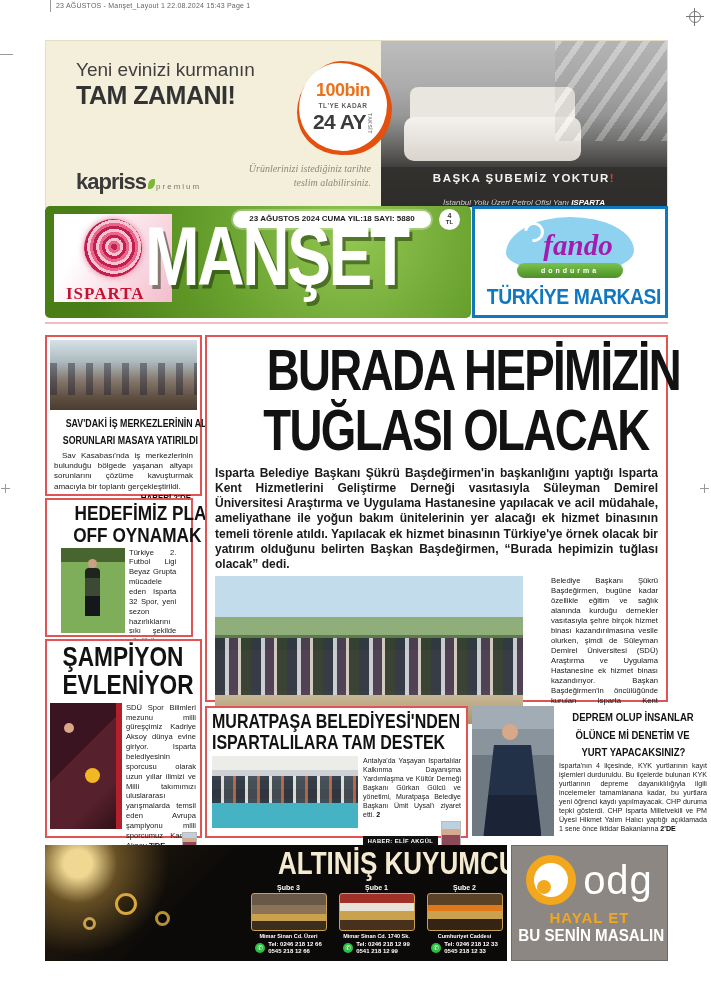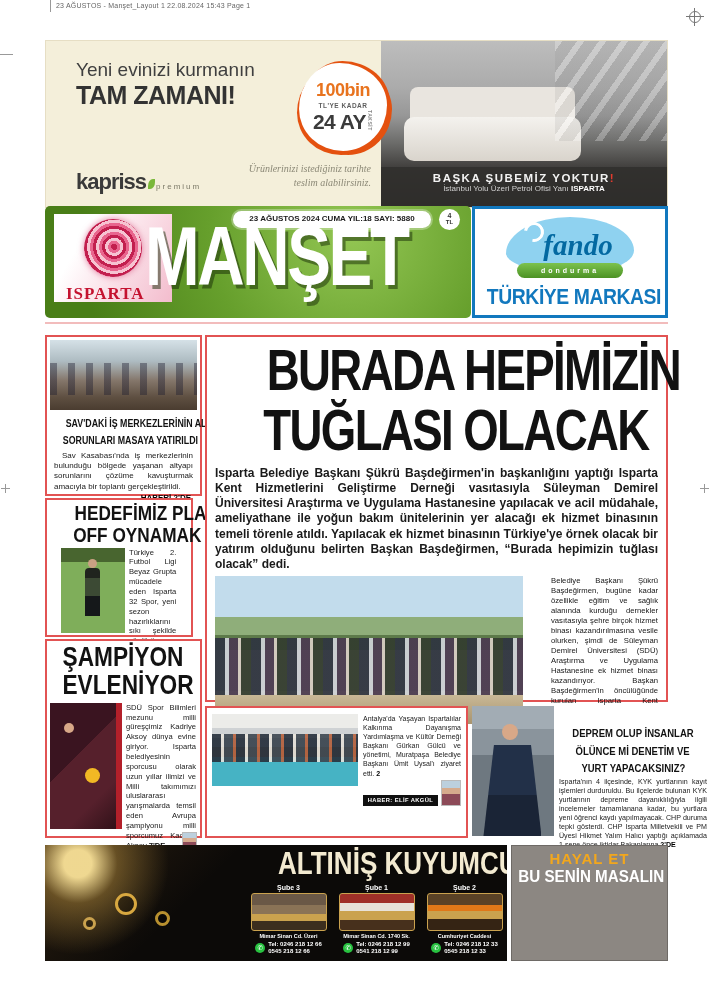--- a/index.html
+++ b/index.html
@@ -36,29 +36,29 @@
     font-family:"Liberation Serif",serif; font-style:italic; font-size:10px; color:#8b8876; line-height:1.35; }
   .ad-photo { position:absolute; left:335px; top:0; right:0; bottom:0; overflow:hidden;
     background:linear-gradient(180deg,#bdbdbd 0%,#ababab 28%,#979797 45%,#6a6a68 62%,#3c3a38 78%,#2b2927 100%); }
   .ad-photo .headboard { position:absolute; left:10%; top:28%; width:58%; height:20%; background:#e9e5df; border-radius:8px 8px 0 0; }
   .ad-photo .bed { position:absolute; left:8%; top:46%; width:62%; height:26%; background:linear-gradient(#f4f2ee,#d9d4cc); border-radius:10px; }
   .ad-photo .stair { position:absolute; right:-6%; top:0; width:45%; height:60%;
     background:repeating-linear-gradient(125deg, rgba(255,255,255,.55) 0 6px, rgba(120,120,120,.25) 6px 18px); opacity:.5; }
   .ad-note { position:absolute; left:0; right:0; bottom:0; height:40px; background:rgba(48,46,44,.82); text-align:center; padding-top:5px; }
   .ad-note .n1 { font-size:11.5px; font-weight:800; color:#f2f2f2; letter-spacing:1.5px; }
   .ad-note .mark { color:#e23b2e; }
-  .ad-note .n2 { font-size:8px; color:#cfcfcf; margin-top:0; }
+  .ad-note .n2 { font-size:8px; color:#cfcfcf; margin-top:14px;font-style:italic; }
   .ad-note .n2 b { color:#fff; }
   .badge { position:absolute; left:253px; top:22px; width:88px; height:88px; background:#fff;
     border-radius:46% 54% 50% 50%/52% 48% 52% 48%;
     box-shadow:5px 4px 0 #e4510f, -2px 4px 0 #e4510f, 3px -2px 0 #e4510f;
     display:flex; flex-direction:column; align-items:center; justify-content:center; z-index:3; }
   .badge .amt { font-size:18px; font-weight:800; color:#e8731e; letter-spacing:-.5px; }
   .badge .sub { font-size:6.5px; font-weight:bold; color:#5e5e5e; letter-spacing:.5px; margin:1px 0; }
-  .badge .mrow { display:flex; align-items:flex-start; }
+  .badge .mrow { display:flex; align-items:flex-end; }
   .badge .months { font-size:21px; font-weight:800; color:#3b3b3b; letter-spacing:-.5px; }
   .badge .vert { font-size:5px; font-weight:bold; color:#888; writing-mode:vertical-rl; margin-left:1px; letter-spacing:.5px; }
 
   
   .masthead { left:45px; top:206px; width:426px; height:112px; border-radius:5px; overflow:hidden;
     background:radial-gradient(circle at 72% 25%, #93c653 0%, #669f2c 45%, #497e17 85%); }
   .rose-box { position:absolute; left:9px; top:8px; width:118px; height:88px;
     background:linear-gradient(120deg,#ffffff 25%,#fbe3ea 55%,#f3bccd 100%); }
   .rose { margin:5px auto 0; width:58px; height:58px; border-radius:50%;
     background:repeating-radial-gradient(circle at 52% 48%, #c21f4e 0 3px, #e8668e 3px 6px, #f6c3d1 6px 9px);
@@ -81,21 +81,21 @@
   .nazar { display:inline-block; width:17px; height:17px; margin-left:8px; vertical-align:-4px; border-radius:50%;
     background:radial-gradient(circle at 50% 55%, #1a2a4a 0 2.5px, #f8f8f8 2.5px 4.5px, #f5c518 4.5px 6px, #7ad2ec 6px 7.5px, #1467b8 7.5px);
     box-shadow:0 0 0 1px #0d4a8c; position:relative; }
   .nazar::before { content:""; position:absolute; top:-4px; left:4px; width:9px; height:6px; background:#d01818;
     clip-path:polygon(0 0,50% 45%,100% 0,100% 100%,50% 55%,0 100%); }
 
   
   .brand-ad { left:472px; top:206px; width:196px; height:112px; border:3px solid #1278be; background:#fff; text-align:center; }
   .blob { margin:8px auto 0; width:128px; height:56px; background:#8fd2f0;
     border-radius:50% 50% 45% 55%/65% 60% 40% 35%; position:relative; }
-  .blob .script { font-family:"Liberation Serif",serif; font-style:italic; font-weight:bold; color:#0369a1;
+  .blob .script { font-family:"Liberation Serif",serif; font-style:italic; font-weight:bold; color:#a21caf;
     font-size:29px; line-height:56px; margin-left:16px; }
   .blob .oswirl { position:absolute; left:18px; top:5px; width:20px; height:20px; border:3px solid #fff;
     border-radius:50%; border-left-color:transparent; transform:rotate(-35deg); }
   .ribbon { margin:-10px auto 0; width:106px; height:15px; background:linear-gradient(#7cc24e,#4c9224);
     border-radius:8px; color:#fff; font-size:7px; font-weight:bold; letter-spacing:3px; line-height:15px; position:relative; }
   .brand-caption { display:inline-block; margin-top:6px; color:#1278be; font-weight:800; font-size:22px;
     transform:scaleX(.88); white-space:nowrap; letter-spacing:-.5px; }
 
   .sep-pink { left:45px; top:322px; width:623px; height:2px; background:#f2bcbc; }
 
@@ -177,21 +177,21 @@
   .mp-bottom .headshot { width:20px; height:26px; }
 
   
   .box-dp { left:472px; top:706px; width:196px; height:132px; display:flex; gap:5px; position:absolute; background:#fff; }
   .dp-photo { width:82px; height:130px; flex:none; position:relative; overflow:hidden;
     background:linear-gradient(180deg,#a2acb4 0 18%, #8a949c 18% 38%, #6e7880 38% 100%); }
   .dp-photo::before { content:""; position:absolute; left:36%; top:14%; width:16px; height:16px; border-radius:50%; background:#d8a888; }
   .dp-photo::after { content:""; position:absolute; left:14%; top:30%; width:58px; height:70%;
     background:linear-gradient(180deg,#223048 0 55%, #1a2436 55%); clip-path:polygon(18% 0,82% 0,100% 100%,0 100%); }
   .dp-col { flex:1; padding-right:1px; }
-  .dp-hl { text-align:center; line-height:1.1; margin-top:17px; }
+  .dp-hl { text-align:center; line-height:1.1; margin-top:1px; }
   .dp-hl .cond { font-size:11.6px; transform:scaleX(.82); }
   .dp-body { margin-top:2px; font-size:7.1px; line-height:1.28; text-align:justify; }
 
   
   .ad-alt { left:45px; top:845px; width:462px; height:116px; background:#0c0a08; overflow:hidden; }
   .jw-photo { position:absolute; left:0; top:0; width:205px; height:100%;
     background:radial-gradient(circle at 16% 16%, rgba(250,226,152,.95) 0 7%, rgba(190,148,64,.45) 20%, rgba(0,0,0,0) 46%),
     linear-gradient(135deg,#2a1e10,#0c0a08 62%); }
   .jw-photo .ring { position:absolute; border:3px solid #d8a840; border-radius:50%; background:rgba(0,0,0,.3); }
   .jw-photo .r1 { left:70px; top:48px; width:22px; height:22px; }
@@ -342,20 +342,24 @@
           <div class="ground"></div>
       </div>
       <div class="main-side">
         <span>Belediye Başkanı Şükrü Başdeğirmen, bugüne kadar özellikle eğitim ve sağlık alanında kurduğu dernekler vasıtasıyla şehre birçok hizmet binası kazandırılmasına vesile olurken, şimdi de Süleyman Demirel Üniversitesi (SDÜ) Araştırma ve Uygulama Hastanesine ek hizmet binası kazandırıyor. Başkan Başdeğirmen'in öncülüğünde kurulan Isparta Kent Hizmetlerini Geliştirme Derneği vasıtasıyla hayırsever iş insanları ve vatandaşların desteğiyle Süleyman Demirel Üniversitesi Araştırma ve Uygulama Hastanesine ek hizmet binası kazandırılacak.</span>
         <span class="ref">HABERİ 3. SAYFAMIZDA</span>
       </div>
     </div>
   </div>
 
   <div class="rbox box-mp">
+    <div class="mp-hl">
+      <span class="cond left">MURATPAŞA BELEDİYESİ'NDEN</span><br>
+      <span class="cond left">ISPARTALILARA TAM DESTEK</span>
+    </div>
     <div class="mp-row">
       <div class="mp-photo">
           <div class="people"></div>
         </div>
       <div class="mp-col">
         <div class="bodytxt mp-body">
           <span>Antalya'da Yaşayan Ispartalılar Kalkınma Dayanışma Yardımlaşma ve Kültür Derneği Başkanı Gürkan Gülcü ve yönetimi, Muratpaşa Belediye Başkanı Ümit Uysal'ı ziyaret etti.</span> <b class="pref">2</b>
         </div>
         <div class="mp-bottom">
           <div class="byline">HABER: ELİF AKGÜL</div>
@@ -413,17 +417,21 @@
           <div class="branch-tel">
             <span class="wa">✆</span>
             <span class="telcol"><span>Tel: 0246 218 12 33</span><br><span>0545 218 12 33</span></span>
           </div>
         </div>
       </div>
     </div>
   </div>
 
   <div class="abs ad-odg">
+    <div class="odg-row">
+      <span class="odg-ring"></span>
+      <span class="odg-word">odg</span>
+    </div>
     <div class="odg-l1">HAYAL ET</div>
     <div class="odg-l2"><span class="cond">BU SENİN MASALIN</span></div>
   </div>
 
 </div>
 
 </body></html>

